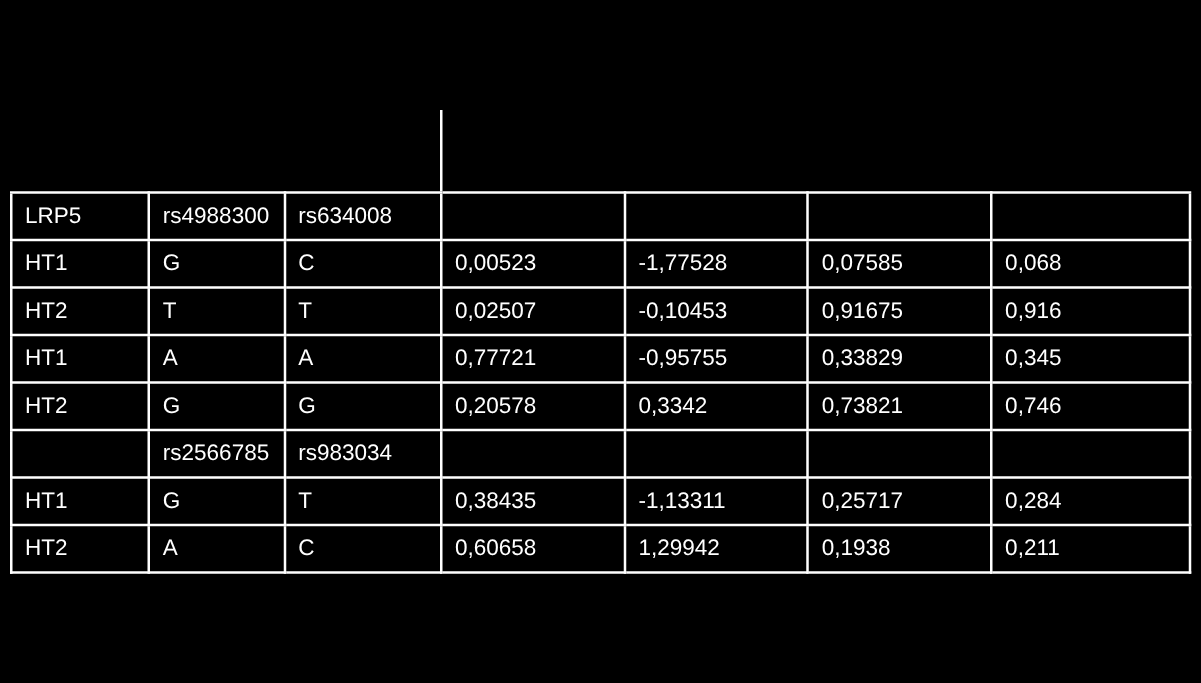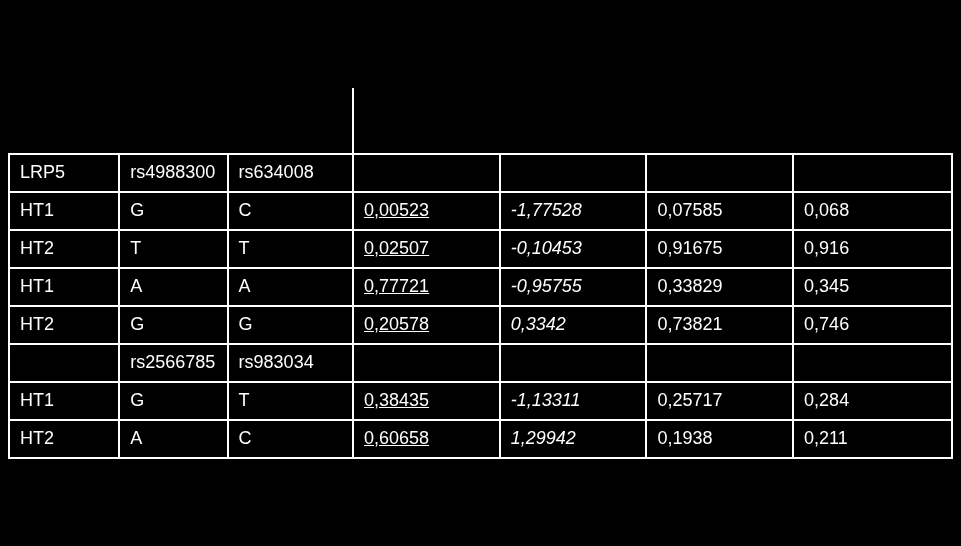--- a/index.html
+++ b/index.html
@@ -33,22 +33,22 @@
     .header-row td:first-child {
       border-left: none;
     }
     .header-block {
       height: 66px;
     }
     .bold { font-weight: normal; }
     .c1 { width: 109px; }
     .c2 { width: 95px; }
     .c3 { width: 124px; }
-    .c4 { width: 145px; text-decoration: underline; }
-    .c5 { width: 145px; font-style: italic; }
+    .c4 { width: 145px; }
+    .c5 { width: 145px; }
     .c6 { width: 145px; margin-top: 24px; }
     .c7 { width: 157px; }
   </style>
 </head>
 <body>
 
 <table class="table">
   <tbody>
       <tr class="header-row header-block">
     <td colspan="3" class="c1" style="border-right:none;"></td>

